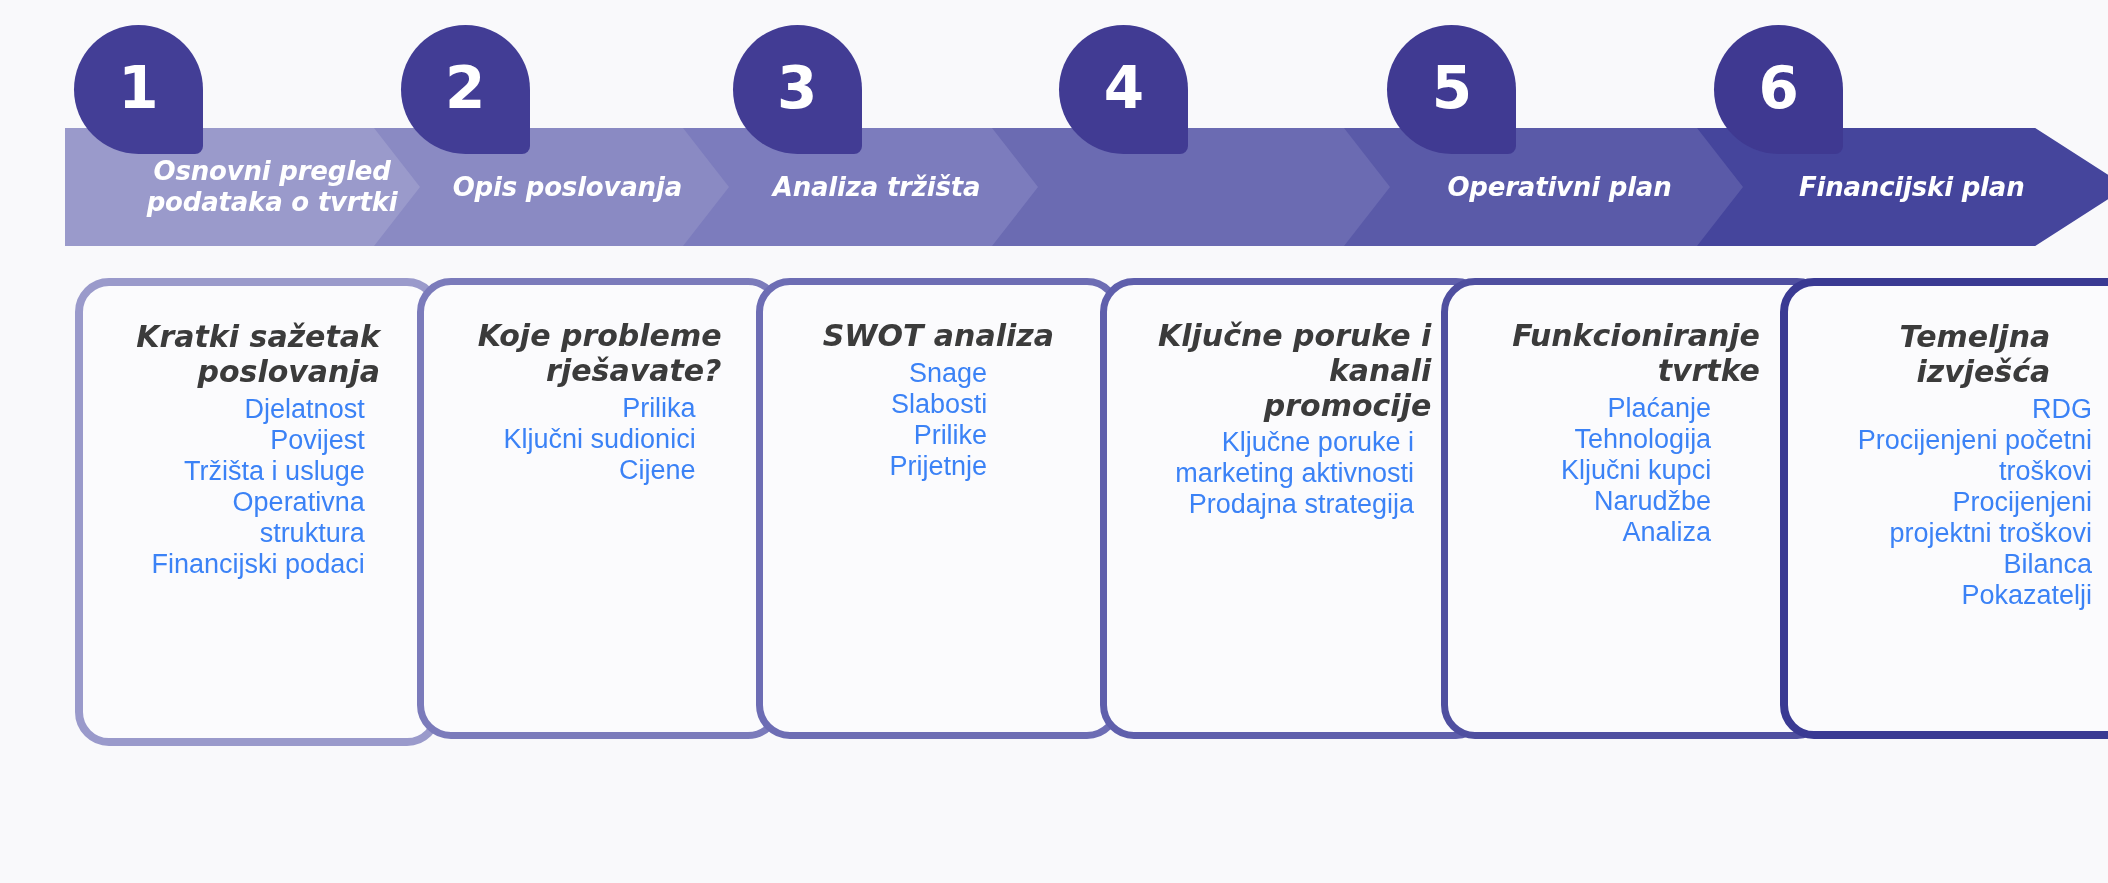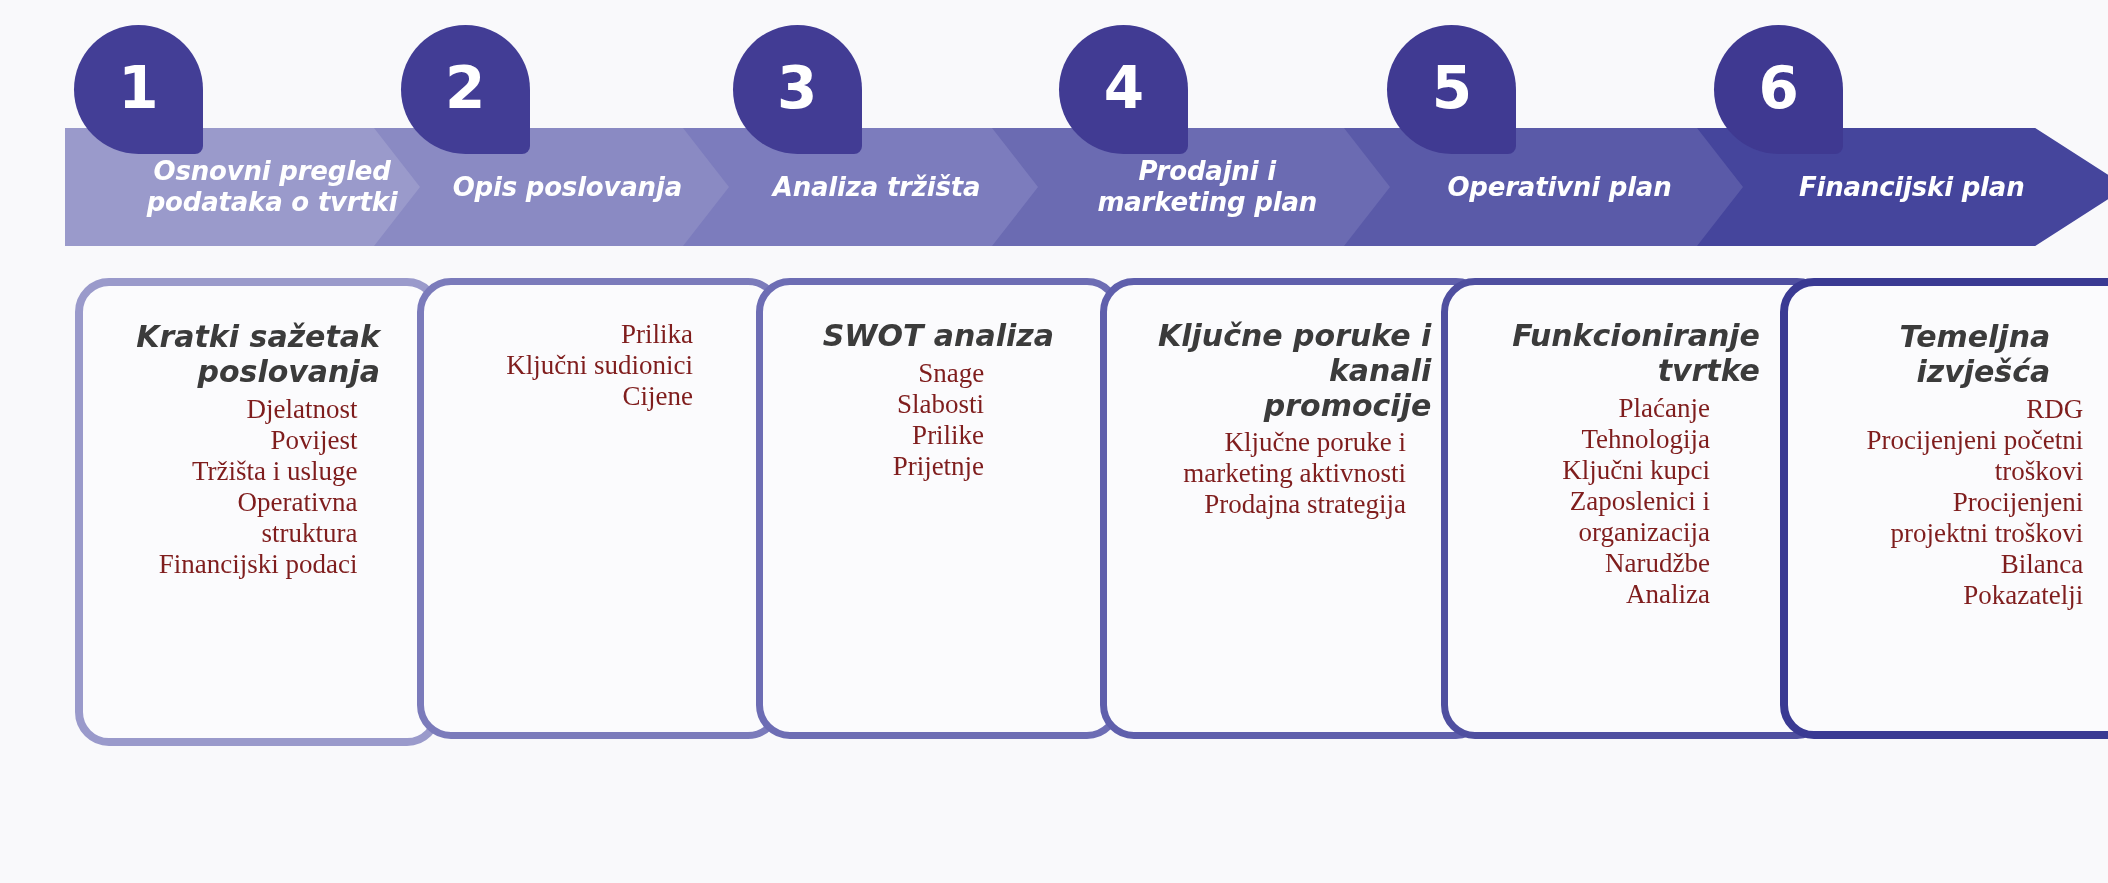--- a/index.html
+++ b/index.html
@@ -122,25 +122,25 @@
     font-family: "DejaVu Sans", sans-serif;
     font-weight: bold;
     font-style: italic;
     font-size: 30px;
     line-height: 1.16;
     color: #3b3b3b;
     white-space: pre-line;
     margin-bottom: 4px;
   }
   .card-items {
-    font-family: Liberation Serif, serif;
+    font-family: Liberation Sans, sans-serif;
     font-weight: normal;
     font-size: 27px;
     line-height: 1.15;
-    color: #7f1d1d;
+    color: #3b82f6;
   }
   .card-item {
     white-space: pre-line;
   }
 </style>
 </head>
 <body style="background: rgb(249, 249, 251);">
 
 <div id="stage" style="background: rgb(249, 249, 251);">
 
@@ -161,22 +161,20 @@
       <div class="chevron" style="left: 682.949px; width: 387.184px;">
         <svg class="chevron-svg" viewBox="0 0 387.18367346938777 118" preserveAspectRatio="none">
           <polygon points="0,0 341.18367346938777,0 387.18367346938777,59 341.18367346938777,118 0,118 46,59" fill="#7c7cbd"></polygon>
         </svg>
         <div class="chevron-label">Analiza tržišta</div>
       </div>
       <div class="chevron" style="left: 992.158px; width: 430.204px;">
         <svg class="chevron-svg" viewBox="0 0 430.2040816326531 118" preserveAspectRatio="none">
           <polygon points="0,0 384.2040816326531,0 430.2040816326531,59 384.2040816326531,118 0,118 46,59" fill="#6b6bb2"></polygon>
         </svg>
-        <div class="chevron-label">Prodajni i
-marketing plan</div>
       </div>
       <div class="chevron" style="left: 1344.39px; width: 430.204px;">
         <svg class="chevron-svg" viewBox="0 0 430.2040816326531 118" preserveAspectRatio="none">
           <polygon points="0,0 384.2040816326531,0 430.2040816326531,59 384.2040816326531,118 0,118 46,59" fill="#5a5aa8"></polygon>
         </svg>
         <div class="chevron-label">Operativni plan</div>
       </div>
       <div class="chevron" style="left: 1696.62px; width: 430.204px;">
         <svg class="chevron-svg" viewBox="0 0 430.2040816326531 118" preserveAspectRatio="none">
           <polygon points="0,0 338.2040816326531,0 430.2040816326531,59 338.2040816326531,118 0,118 46,59" fill="#45459c"></polygon>
@@ -219,20 +217,22 @@
         <div class="card-items">
           <div class="card-item">Djelatnost</div>
           <div class="card-item">Povijest</div>
           <div class="card-item">Tržišta i usluge</div>
           <div class="card-item">Operativna
 struktura</div>
           <div class="card-item">Financijski podaci</div>
         </div>
       </div>
       <div class="card" style="left: 416.76px; width: 365.673px; height: 461.495px; border-width: 7px; border-color: rgb(123, 123, 187);">
+        <div class="card-title">Koje probleme
+rješavate?</div>
         <div class="card-items">
           <div class="card-item">Prilika</div>
           <div class="card-item">Ključni sudionici</div>
           <div class="card-item">Cijene</div>
         </div>
       </div>
       <div class="card" style="left: 755.546px; width: 365.673px; height: 461.495px; border-width: 7px; border-color: rgb(109, 109, 180);">
         <div class="card-title">SWOT analiza</div>
         <div class="card-items">
           <div class="card-item">Snage</div>
@@ -251,22 +251,20 @@
           <div class="card-item">Prodajna strategija</div>
         </div>
       </div>
       <div class="card" style="left: 1441.18px; width: 389.872px; height: 461.495px; border-width: 7px; border-color: rgb(79, 79, 160);">
         <div class="card-title">Funkcioniranje
 tvrtke</div>
         <div class="card-items">
           <div class="card-item">Plaćanje</div>
           <div class="card-item">Tehnologija</div>
           <div class="card-item">Ključni kupci</div>
-          <div class="card-item">Zaposlenici i
-organizacija</div>
           <div class="card-item">Narudžbe</div>
           <div class="card-item">Analiza</div>
         </div>
       </div>
       <div class="card" style="left: 1779.97px; width: 389.872px; height: 461.495px; border-width: 8px; border-color: rgb(58, 58, 147);">
         <div class="card-title">Temeljna
 izvješća</div>
         <div class="card-items">
           <div class="card-item">RDG</div>
           <div class="card-item">Procijenjeni početni

